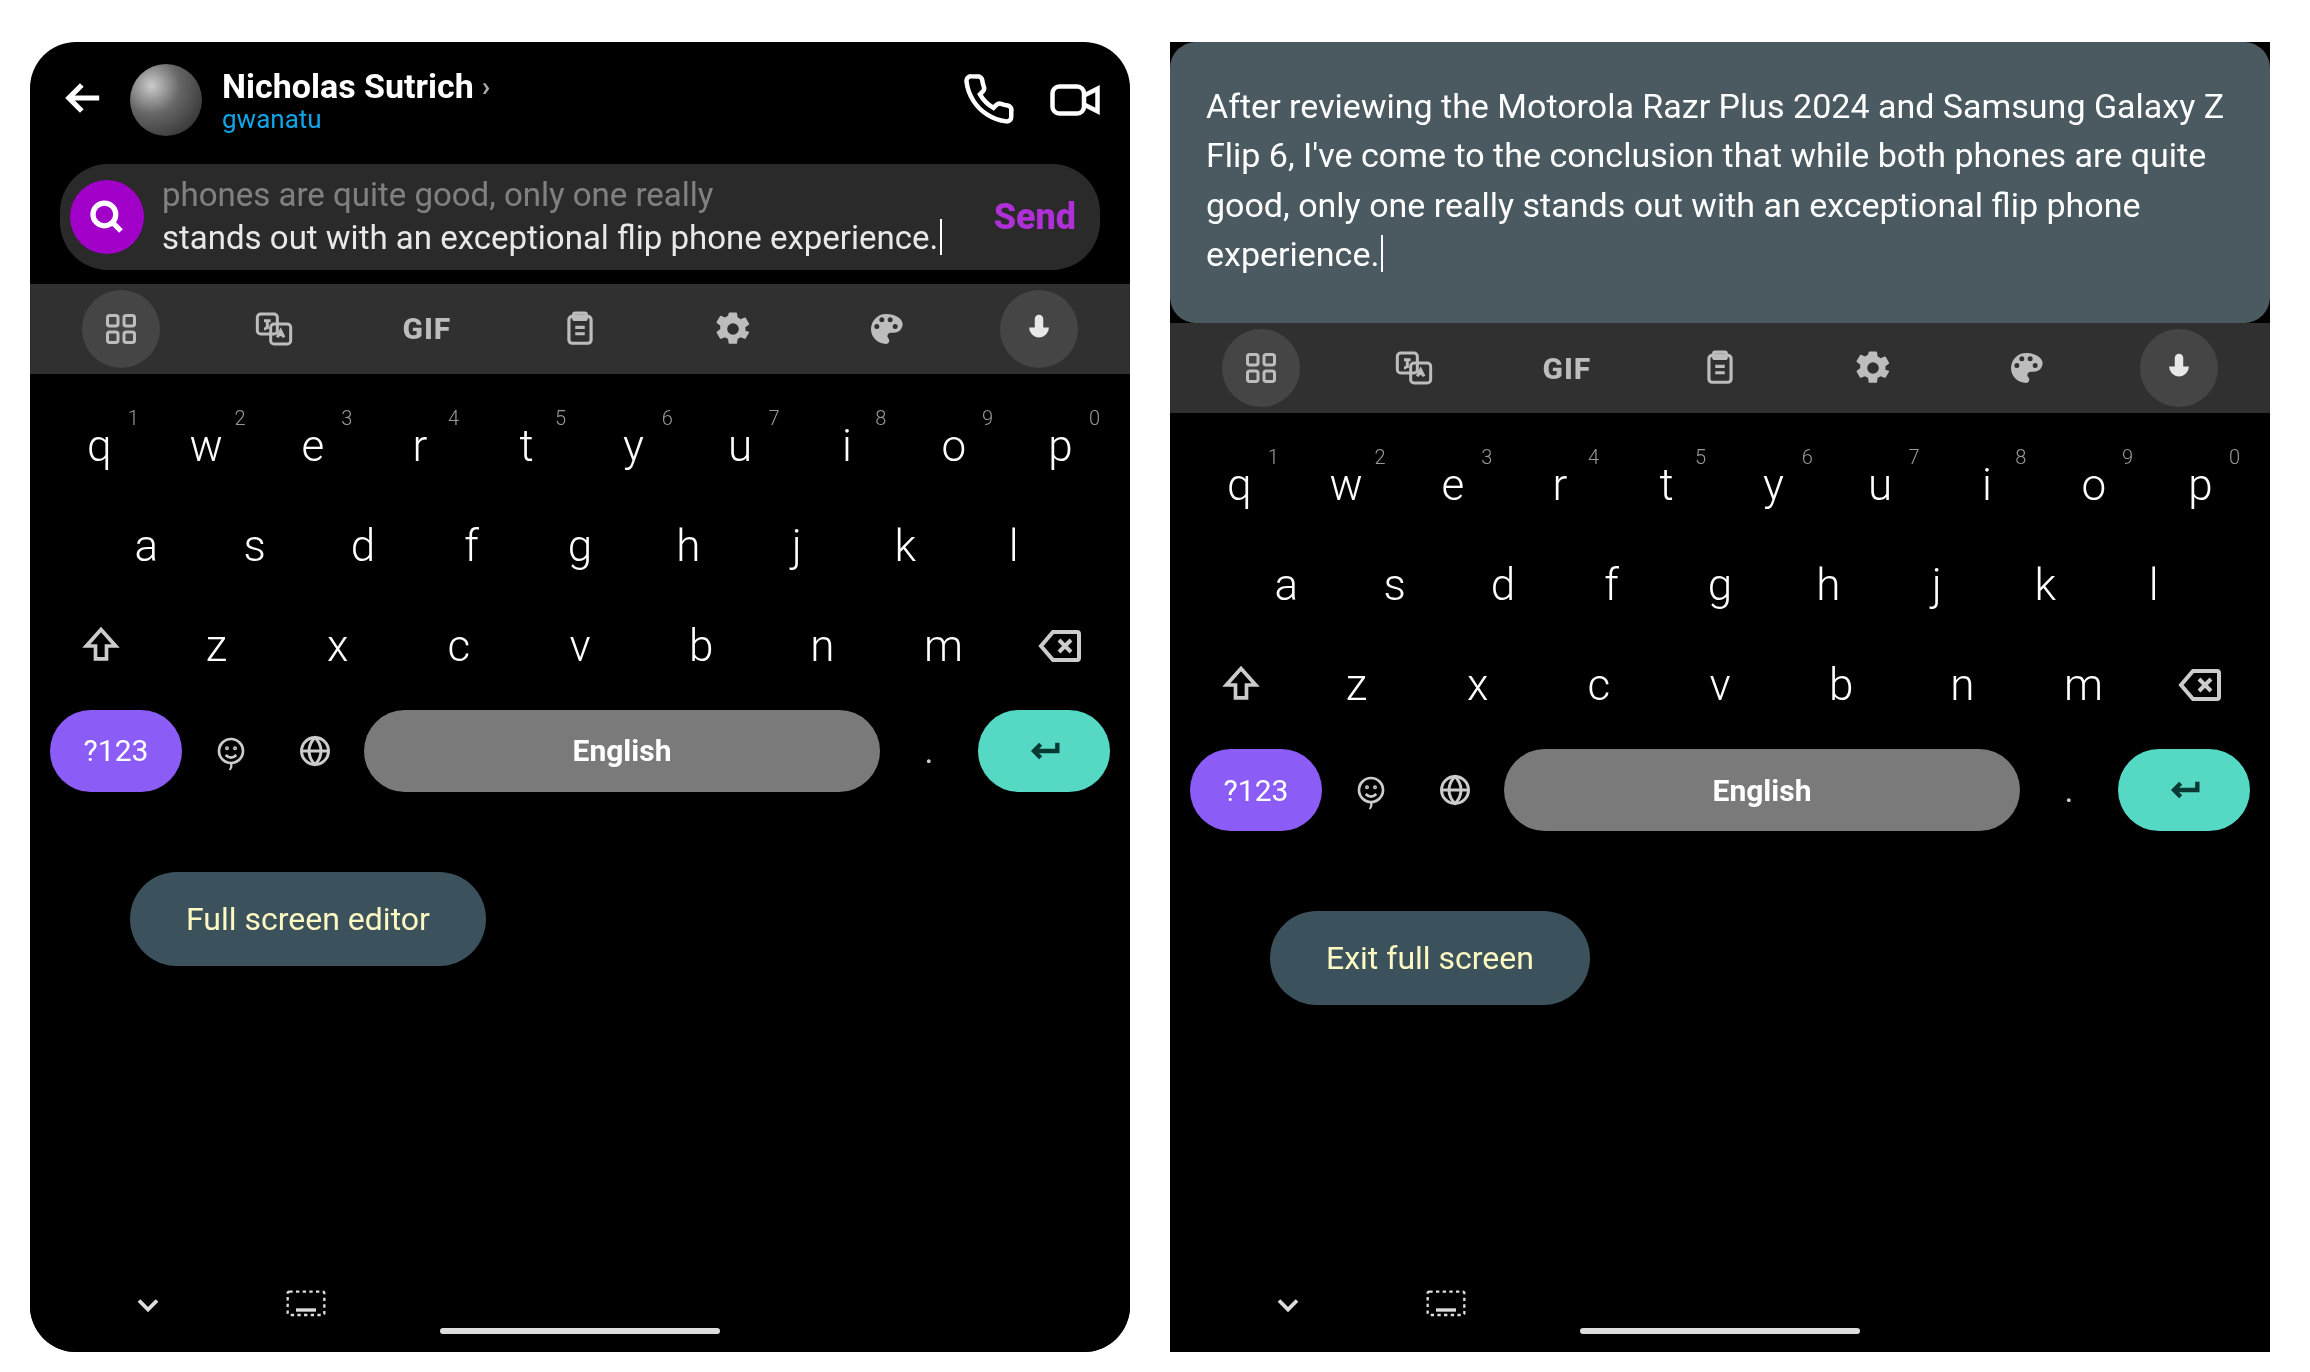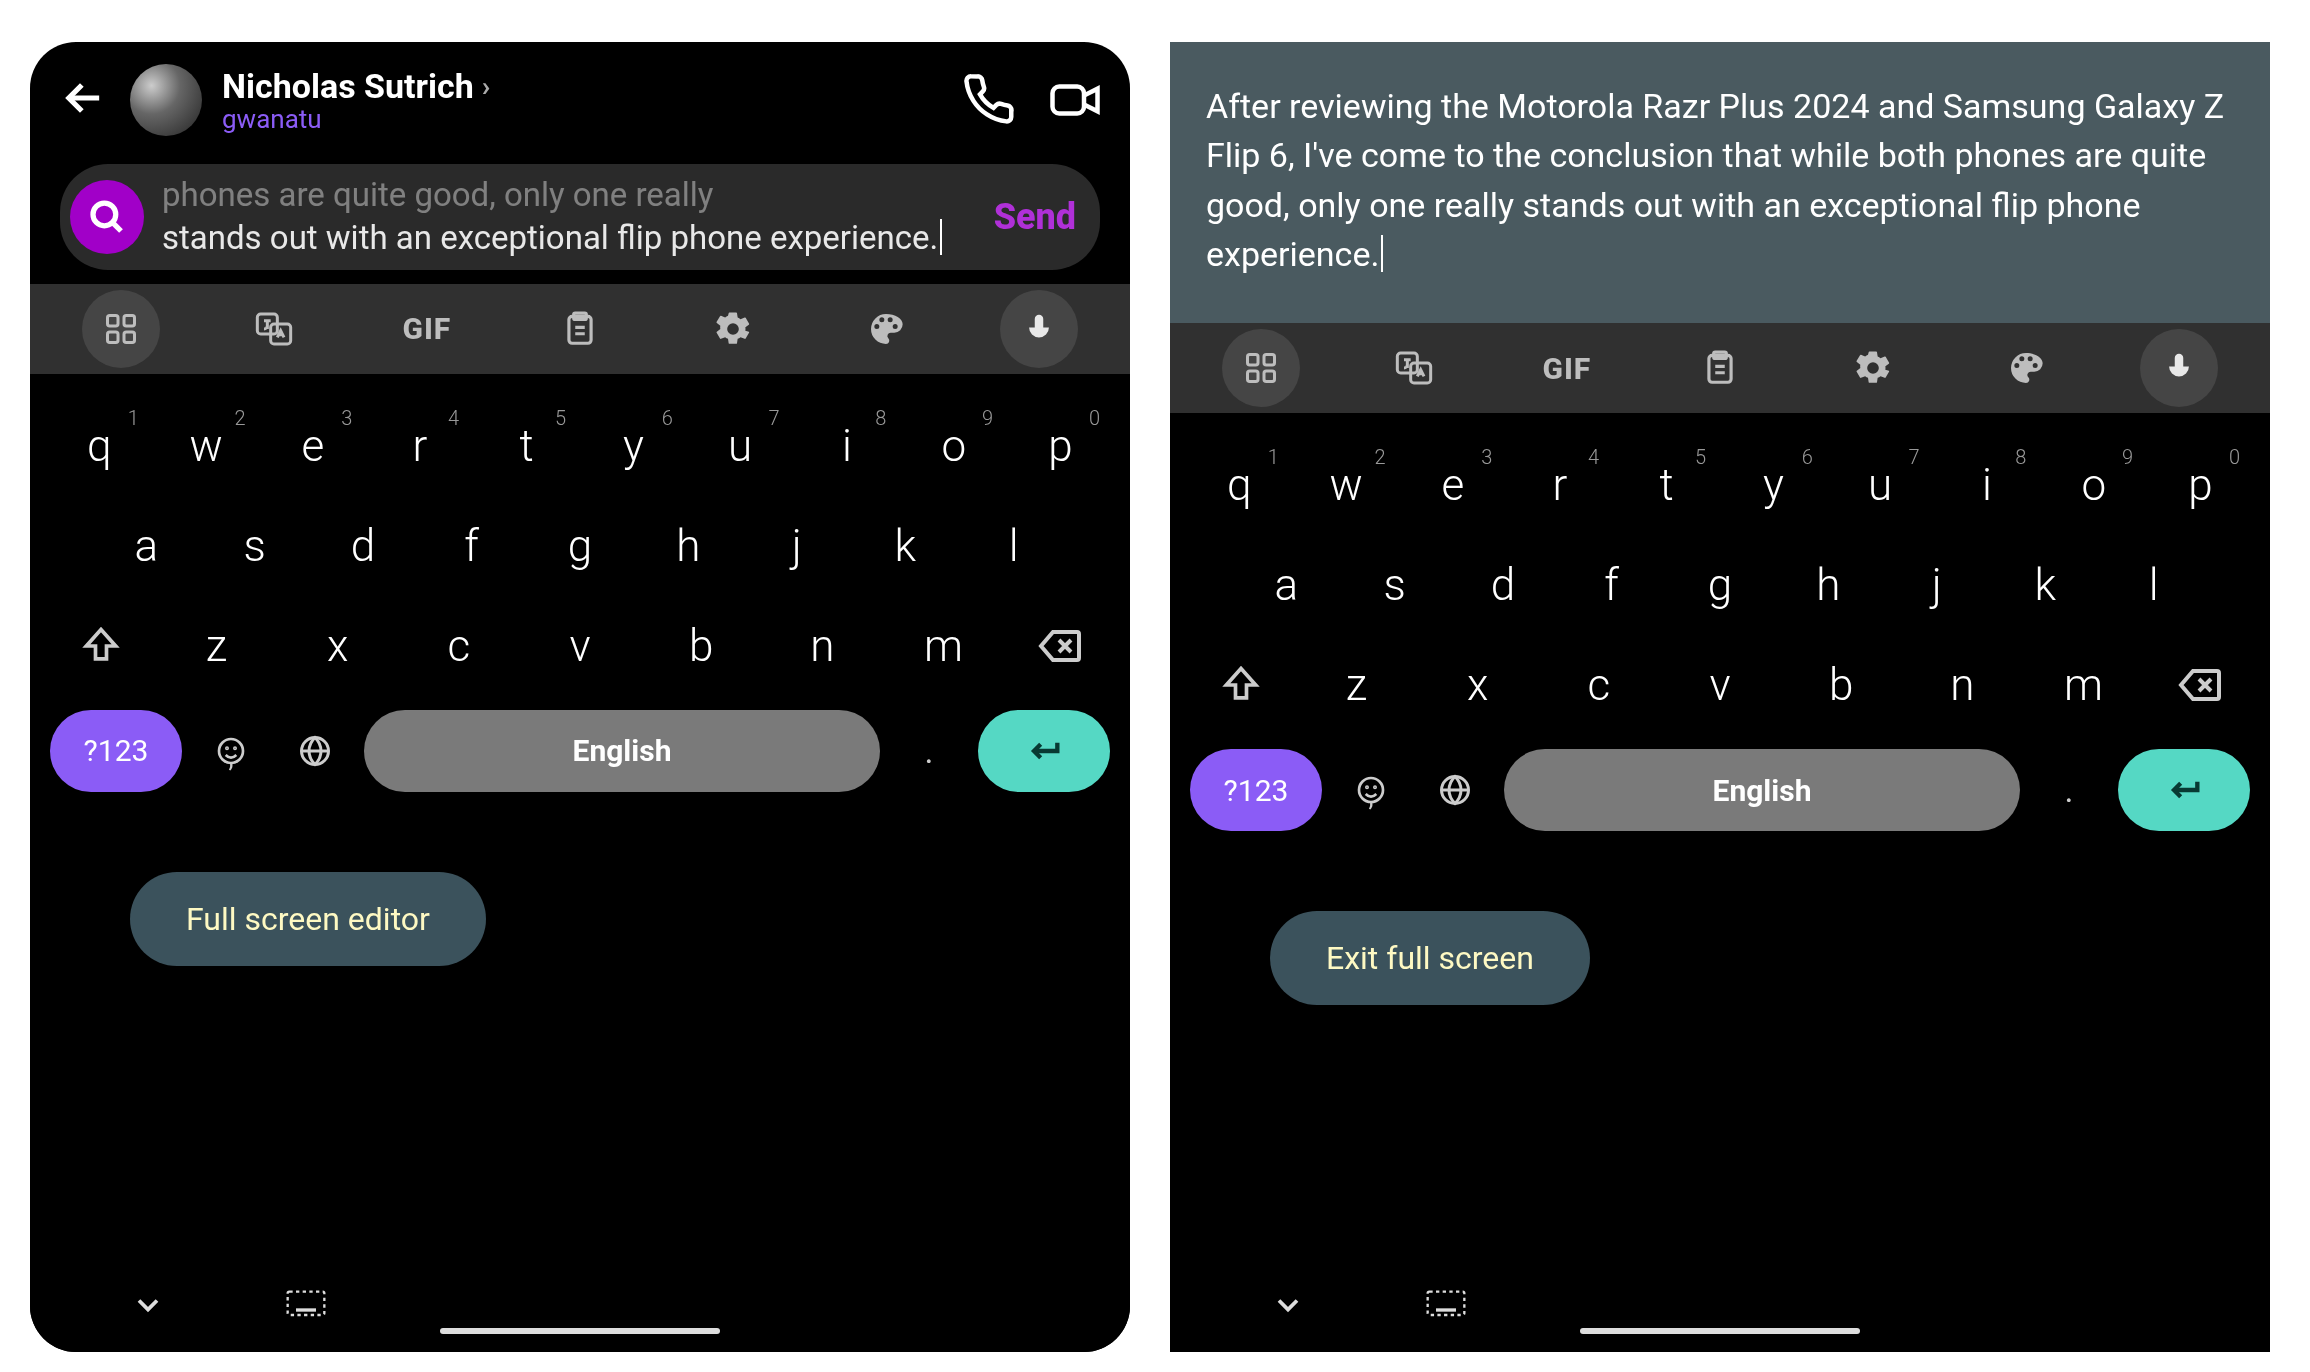--- a/index.html
+++ b/index.html
@@ -6,31 +6,31 @@
   html, body { width: 2310px; height: 1372px; background: #fff; font-family: -apple-system, "Segoe UI", Roboto, sans-serif; }
   .canvas { display: flex; gap: 40px; padding: 30px; margin-top: 12px; }
   .phone { width: 1100px; height: 1310px; background: #000; border-radius: 46px; overflow: hidden; position: relative; display: flex; flex-direction: column; }
   
   .chat-header { display: flex; align-items: center; padding: 22px 28px 10px 28px; gap: 20px; }
   .back-arrow svg { width: 52px; height: 52px; }
   .avatar { width: 72px; height: 72px; border-radius: 50%; background: radial-gradient(circle at 30% 30%, #ccc 0%, #666 40%, #222 100%); flex: none; }
   .name-block { flex: 1; color: #fff; }
   .name-row { display: flex; align-items: center; gap: 8px; font-size: 34px; font-weight: 700; }
   .name-row .chev { color: #aaa; font-size: 28px; }
-  .handle { font-size: 26px; color: #8b5cf6; margin-top: -2px; }
+  .handle { font-size: 26px; color: #0ea5e9; margin-top: -2px; }
   .hdr-icon { width: 54px; height: 54px; color: #fff; margin-left: 10px; }
   
   .input-row { margin: 18px 30px 14px 30px; background: #2a2a2a; border-radius: 48px; display: flex; align-items: center; padding: 10px 24px 10px 10px; gap: 18px; }
   .search-pill { width: 74px; height: 74px; background: #a100c8; border-radius: 50%; display: flex; align-items: center; justify-content: center; flex: none; }
   .search-pill svg { width: 42px; height: 42px; }
   .msg-text { flex: 1; color: #e8e8e8; font-size: 33px; line-height: 1.3; font-weight: 400; }
   .msg-text .faded { opacity: 0.45; filter: blur(0.4px); }
   .send-btn { color: #b030d8; font-size: 36px; font-weight: 800; }
   
-  .full-editor { background: #4a5a60; color: #fff; padding: 40px 36px 44px 36px; font-size: 34px; line-height: 1.45; }
+  .full-editor { background: #4a5a60; color: #fff; padding: 40px 36px 44px 36px; font-size: 34px; line-height: 1.45; border-radius: 26px; }
   .cursor-bar::after { content: ""; display: inline-block; width: 2px; height: 1.1em; background: #fff; vertical-align: -6px; margin-left: 2px; }
   
   .tool-strip { background: #303030; display: flex; align-items: center; padding: 0 14px; height: 90px; gap: 0; }
   .tool-strip .slot { flex: 1; display: flex; align-items: center; justify-content: center; }
   .tool-strip .circle { width: 78px; height: 78px; border-radius: 50%; background: #454545; display: flex; align-items: center; justify-content: center; }
   .tool-strip svg, .tool-strip .glyph { color: #bdbdbd; }
   .gif-label { color: #bdbdbd; font-size: 30px; font-weight: 800; letter-spacing: 1px; }
   
   .kbd { background: #000; flex: none; padding: 22px 6px 0 6px; }
   .krow { display: flex; justify-content: space-between; padding: 6px 10px; }

